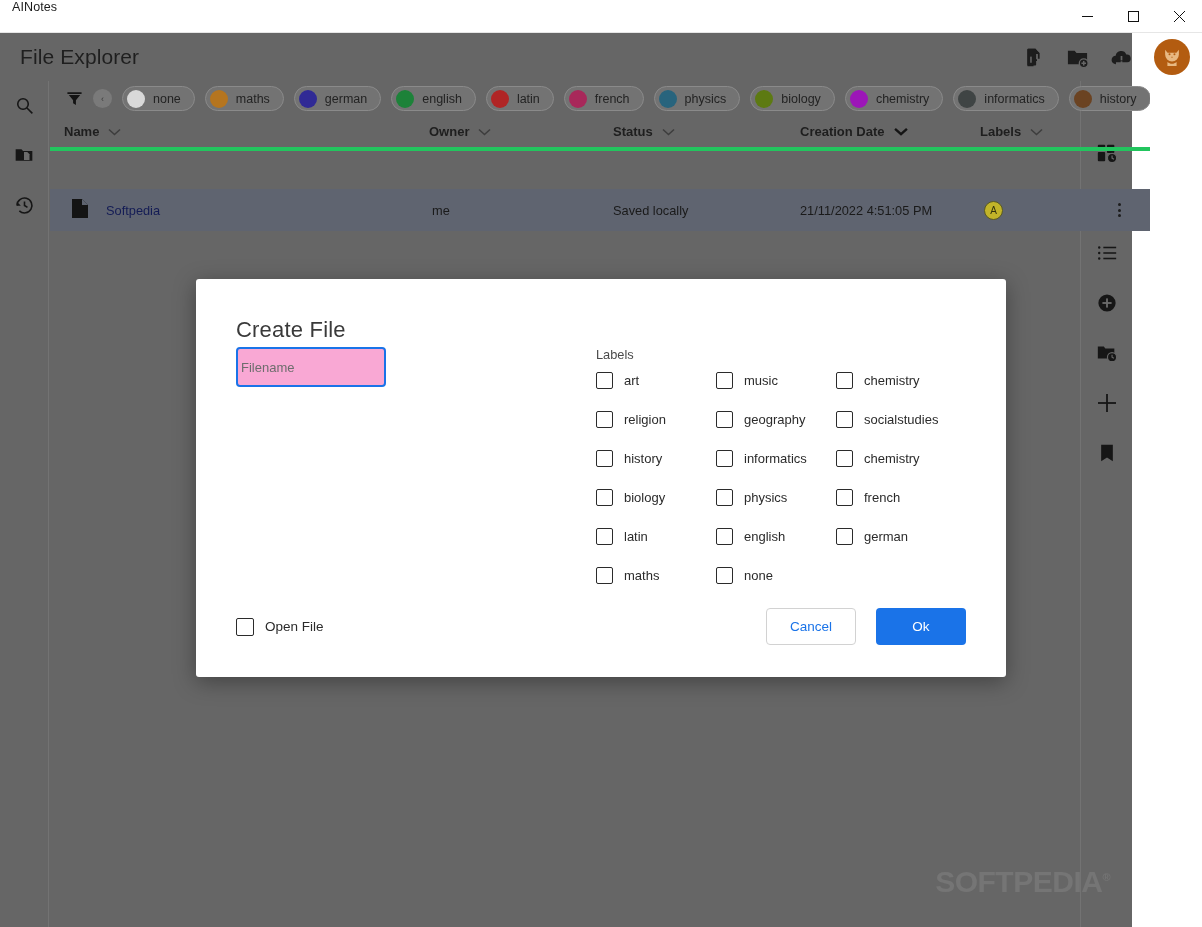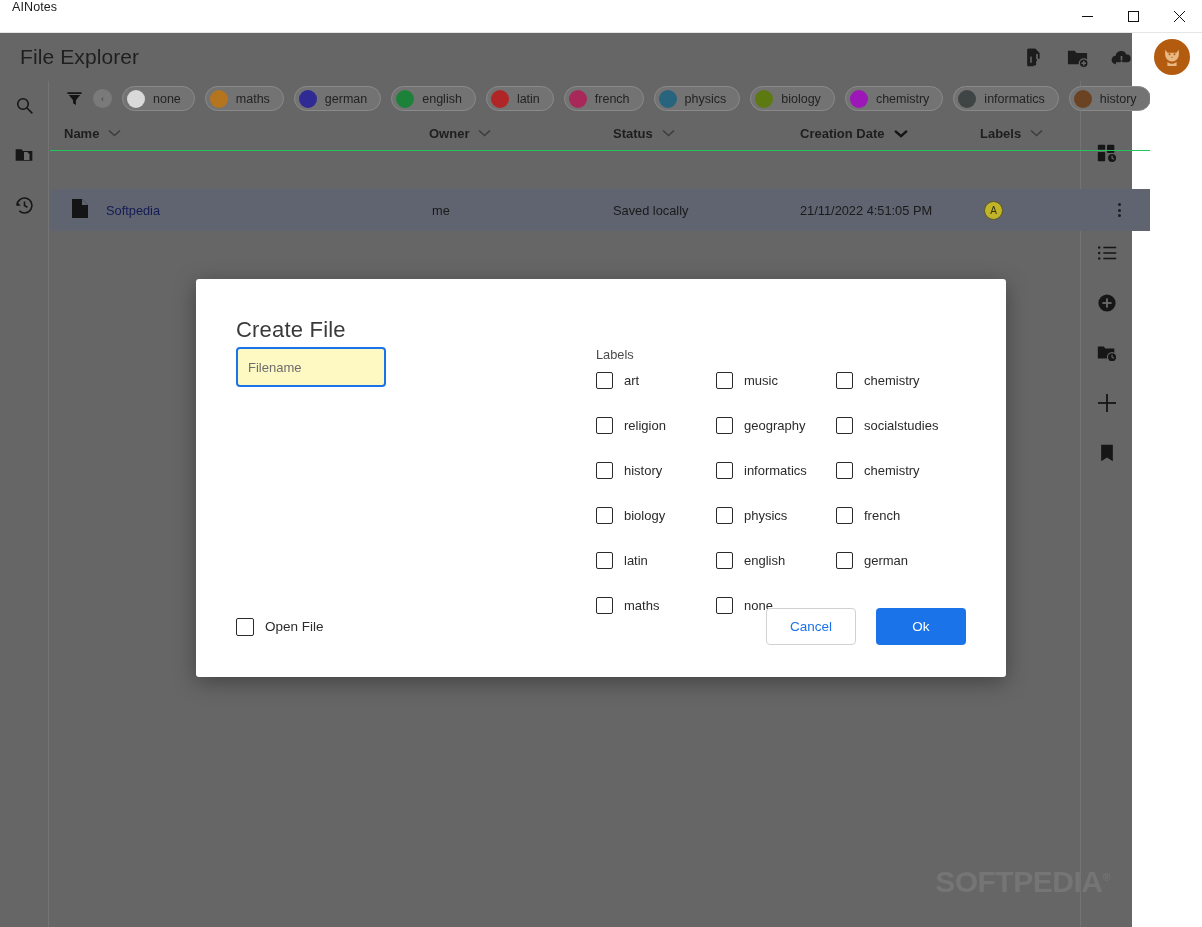--- a/index.html
+++ b/index.html
@@ -116,21 +116,21 @@
     display: flex; align-items: center;
     padding: 0 13px 0 4px; gap: 8px; flex: none;
   }
   .chip-dot { width: 18px; height: 18px; border-radius: 50%; flex: none; }
   .chip-label { font-size: 12.5px; color: #232323; white-space: nowrap; }
 
   
   .table-head {
     position: absolute; left: 50px; top: 83px;
     width: 1100px; height: 35px;
-    border-bottom: 1px solid #22c55e;
+    border-bottom: 4px solid #22c55e;
     display: flex; align-items: center;
   }
   .th {
     display: flex; align-items: center; gap: 9px;
     font-size: 13px; font-weight: bold; color: #1e1e1e;
     position: absolute;
   }
   .caret { color: #3d3d3d; display: flex; }
   .caret.strong { color: #141414; }
 
@@ -180,30 +180,30 @@
   .dlg-cols { display: flex; }
   .col-left { width: 370px; }
   .col-right { flex: 1; }
   .section-label {
     font-size: 12.8px; color: #4a4a4a; margin-bottom: 10px;
   }
   .filename-input {
     width: 150px; height: 40px;
     border: 2px solid #1a73e8; border-radius: 4px;
     font-size: 13px; color: #5c5c5c;
-    padding: 0 10px;
+    padding: 0 3px;
     font-family: "Liberation Sans", sans-serif;
-    background: #fef9c3; outline: none;
+    background: #f9a8d4; outline: none;
   }
   .filename-input::placeholder { color: #6d6d6d; }
 
   .labels-grid {
     display: grid;
     grid-template-columns: 120px 120px 130px;
-    row-gap: 28px;
+    row-gap: 22px;
     margin-top: 2px;
   }
   .cb-item { display: flex; align-items: center; gap: 11px; }
   .cbox {
     width: 17px; height: 17px;
     border: 1.6px solid #2b2b2b; border-radius: 2px;
     background: #fff; flex: none;
   }
   .cb-text { font-size: 13px; color: #2b2b2b; }
 

